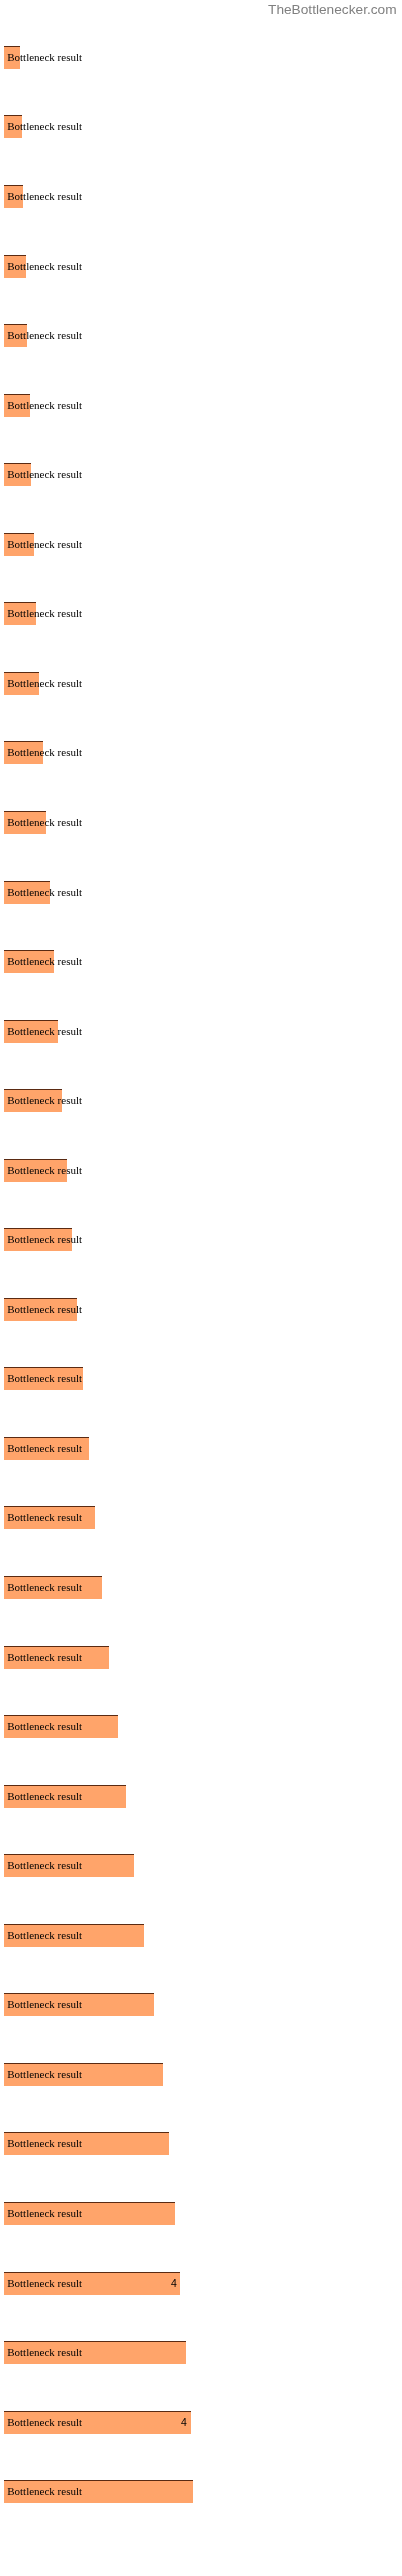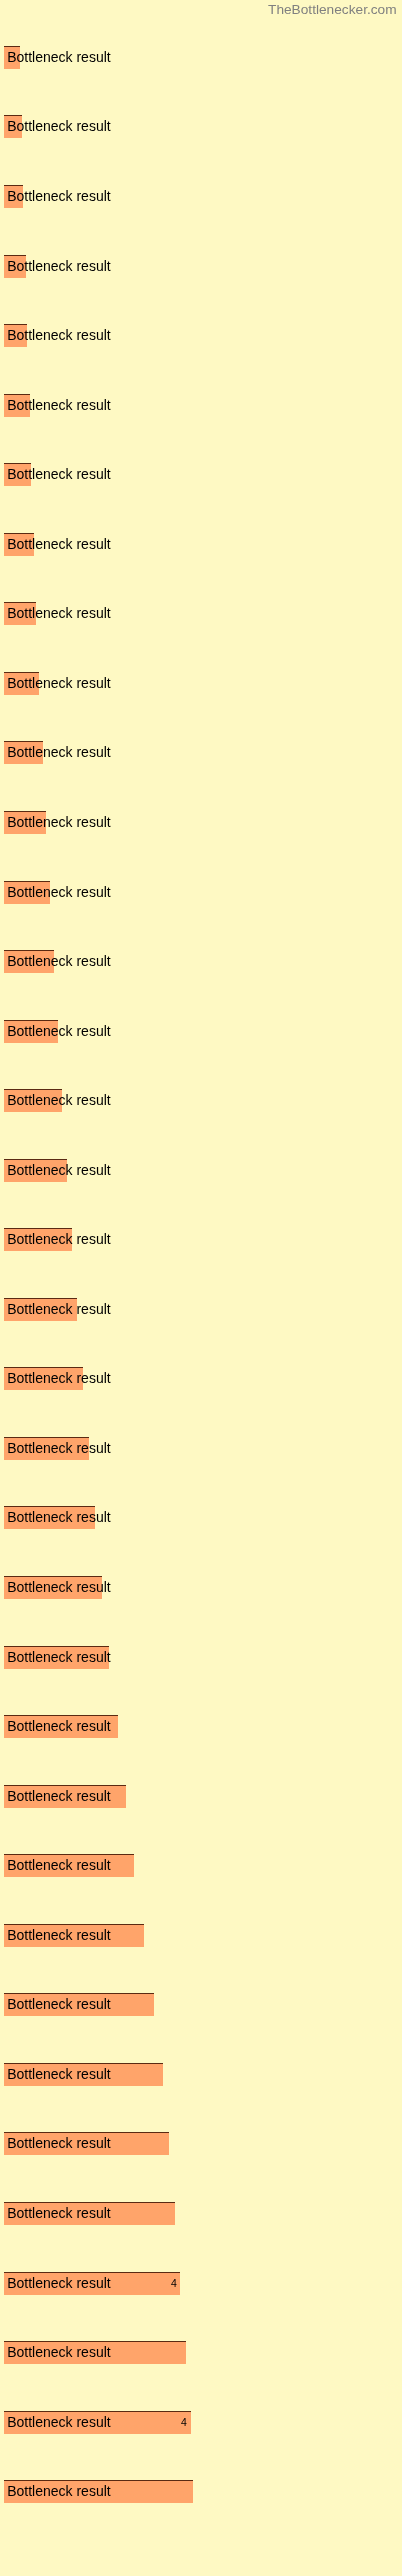--- a/index.html
+++ b/index.html
@@ -12,21 +12,21 @@
     height: 2576px;
     position: relative;
     overflow: hidden;
     font-family: "Liberation Sans", sans-serif;
   }
   #chart-root {
     position: absolute;
     left: 0; top: 0;
     width: 403px;
     height: 2576px;
-    background: #fef9c3;
+    background: #ffffff;
   }
   .watermark {
     position: absolute;
     right: 6.4px;
     top: 1.6px;
     font-family: "Liberation Sans", sans-serif;
     font-size: 13.7px;
     color: #808080;
     letter-spacing: 0px;
     white-space: nowrap;
@@ -52,22 +52,22 @@
     background: #ffa46a;
     border-top: 1.6px solid #5a2a12;
     box-sizing: border-box;
   }
   .bar-label {
     position: absolute;
     left: 7.2px;
     top: 0;
     height: 22.5px;
     line-height: 22.5px;
-    font-family: Liberation Sans, sans-serif;
-    font-size: 14px;
+    font-family: Liberation Serif, serif;
+    font-size: 11px;
     color: #000000;
     white-space: nowrap;
     pointer-events: none;
   }
   .bar-value {
     position: absolute;
     top: 0;
     height: 22.5px;
     line-height: 22.5px;
     font-family: "Liberation Sans", sans-serif;

